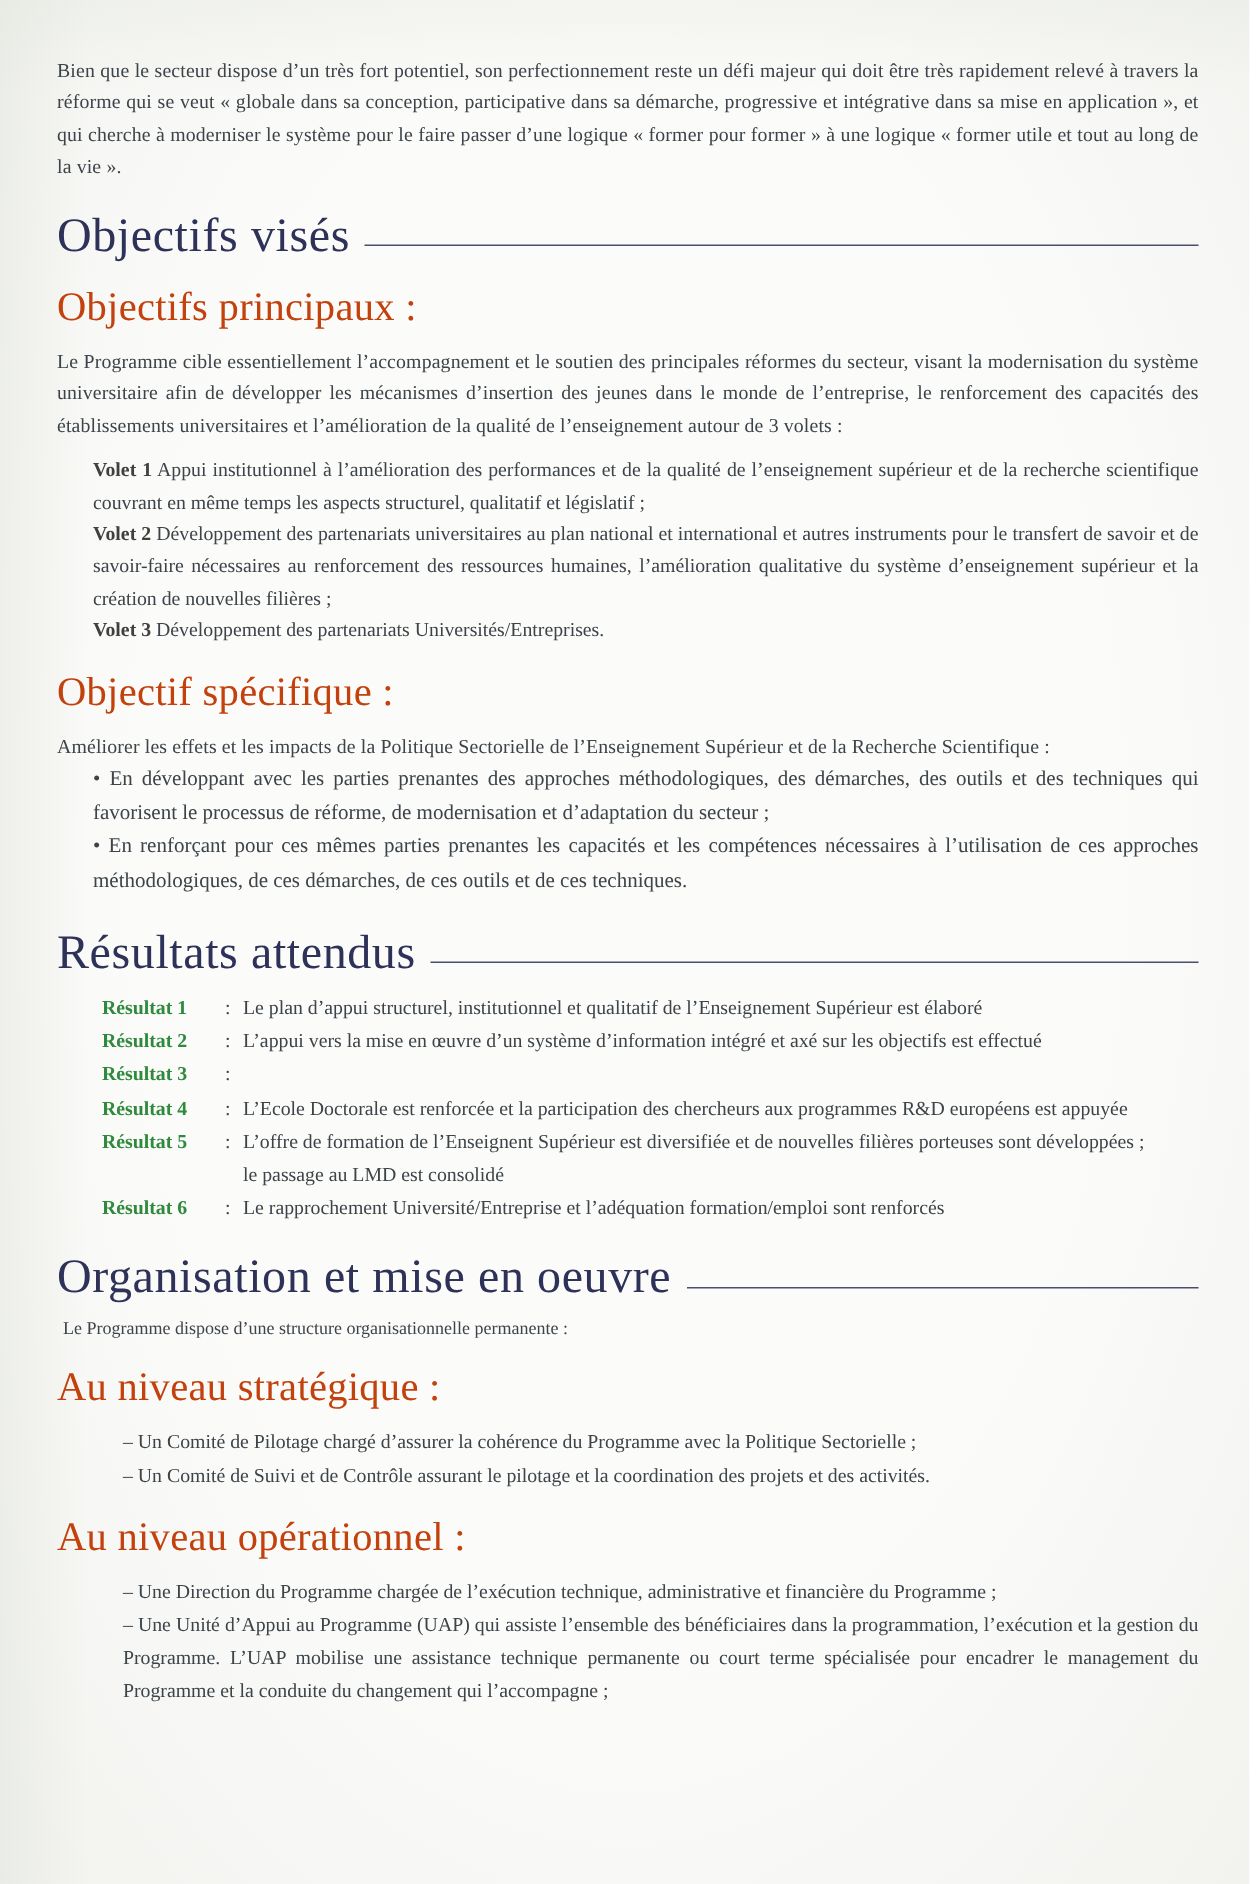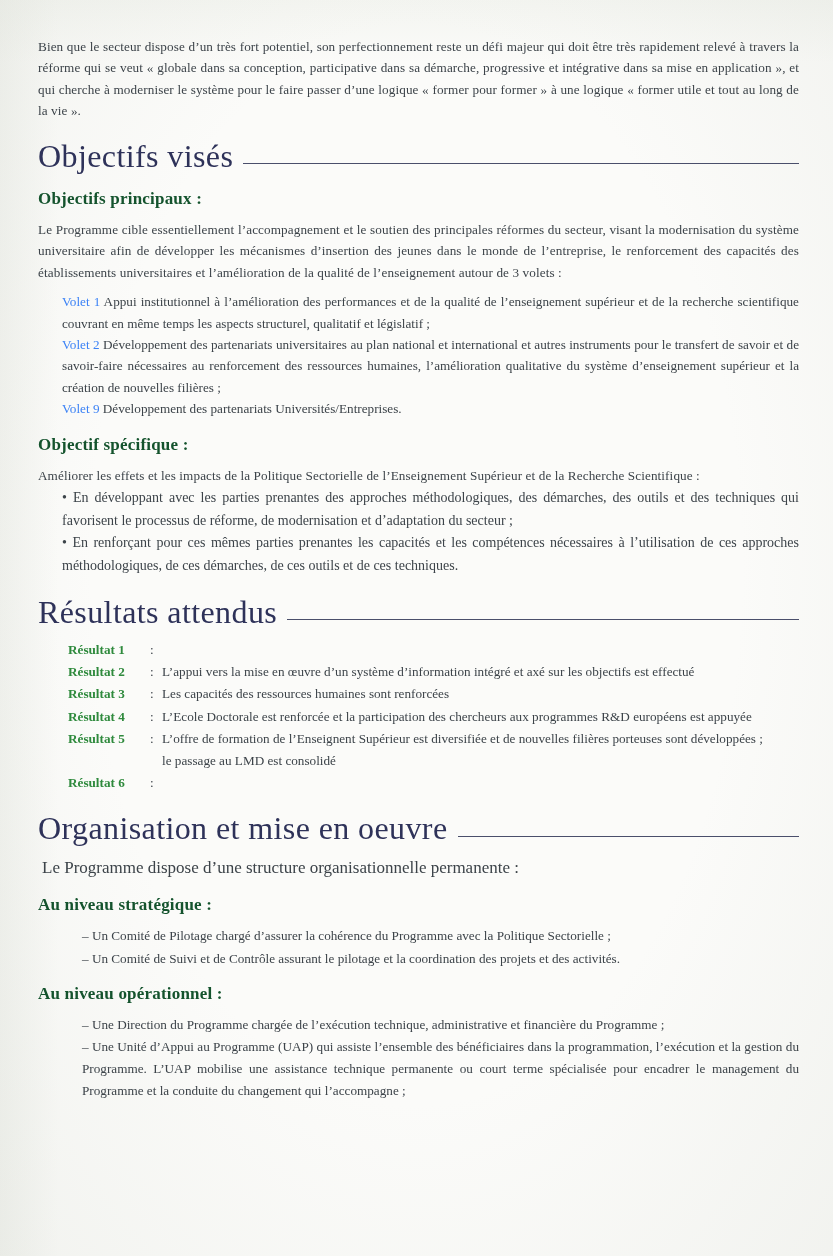--- a/index.html
+++ b/index.html
@@ -61,41 +61,41 @@
   }
   .h1-row .rule {
     flex: 1 1 auto;
     height: 0;
     border-bottom: 1.2px solid #4a4f6b;
     margin-bottom: 9px;
   }
 
   h2.h2-green {
     margin: 16px 0 10px 0;
-    font-size: 17px;
-    font-weight: bold;
-    color: #14532d;
+    font-size: 27px;
+    font-weight: normal;
+    color: #c2410c;
     letter-spacing: 0.2px;
   }
   h2.h2-green.tight { margin-top: 14px; }
 
   .indent-1 { margin-left: 2px; }
   .indent-2 { margin-left: 24px; }
   .indent-3 { margin-left: 44px; }
 
   .volet-block p {
     margin: 0;
     font-size: 13.2px;
     line-height: 1.62;
     color: #3c4349;
     text-align: justify;
   }
   .lbl-green {
-    color: #3b82f6;
-    font-weight: normal;
+    color: #404040;
+    font-weight: bold;
   }
 
   .bullets p {
     margin: 0;
     font-size: 14px;
     line-height: 1.62;
     color: #3c4349;
     text-align: justify;
   }
   .bullets .bdot {
@@ -134,21 +134,21 @@
   .dash-list p {
     margin: 0;
     font-size: 13.2px;
     line-height: 1.68;
     color: #3c4349;
     text-align: justify;
   }
 
   .sub-note {
     margin: 8px 0 0 4px;
-    font-size: 17px;
+    font-size: 12px;
     line-height: 1.62;
     color: #3c4349;
   }
 
   .spacer-sm { height: 8px; }
 </style>
 </head>
 <body>
 
 <div class="page">
@@ -170,21 +170,21 @@
     <div class="volet-block indent-2">
       <p>
         <span class="lbl-green">Volet 1</span>
         <span>Appui institutionnel  à l’amélioration des performances et de la qualité de l’enseignement supérieur et de la recherche scientifique couvrant en même temps les aspects structurel, qualitatif et législatif ;</span>
       </p>
       <p>
         <span class="lbl-green">Volet 2</span>
         <span>Développement des partenariats universitaires au plan national et international et autres instruments pour le transfert de savoir et de savoir-faire nécessaires au renforcement des ressources humaines, l’amélioration qualitative du système d’enseignement supérieur et la création de nouvelles filières ;</span>
       </p>
       <p>
-        <span class="lbl-green">Volet 9</span>
+        <span class="lbl-green">Volet 3</span>
         <span>Développement des partenariats Universités/Entreprises.</span>
       </p>
     </div>
 
     <h2 class="h2-green indent-1">Objectif spécifique :</h2>
 
     <p class="body-text">Améliorer les effets et les impacts de la Politique Sectorielle de l’Enseignement Supérieur et de la Recherche Scientifique :</p>
 
     <div class="bullets indent-2">
       <p>
@@ -199,45 +199,46 @@
 
     <div class="h1-row">
       <div class="h1-text">Résultats attendus</div>
       <div class="rule"></div>
     </div>
 
     <div class="res-list">
       <div class="res-row">
         <span class="res-lbl">Résultat 1</span>
         <span class="res-sep">:</span>
+        <span class="res-txt">Le plan d’appui structurel, institutionnel et qualitatif de l’Enseignement Supérieur est élaboré</span>
       </div>
       <div class="res-row">
         <span class="res-lbl">Résultat 2</span>
         <span class="res-sep">:</span>
         <span class="res-txt">L’appui vers la mise en œuvre d’un système d’information intégré et axé sur les objectifs est effectué</span>
       </div>
       <div class="res-row">
         <span class="res-lbl">Résultat 3</span>
         <span class="res-sep">:</span>
-        <span class="res-txt">Les capacités des ressources humaines sont renforcées</span>
       </div>
       <div class="res-row">
         <span class="res-lbl">Résultat 4</span>
         <span class="res-sep">:</span>
         <span class="res-txt">L’Ecole Doctorale est renforcée et la participation des chercheurs aux programmes R&amp;D européens est appuyée</span>
       </div>
       <div class="res-row">
         <span class="res-lbl">Résultat 5</span>
         <span class="res-sep">:</span>
         <span class="res-txt">L’offre de formation de l’Enseignent Supérieur est diversifiée et de nouvelles filières porteuses sont développées ;</span>
       </div>
       <div class="res-cont">le passage au LMD est consolidé</div>
       <div class="res-row">
         <span class="res-lbl">Résultat 6</span>
         <span class="res-sep">:</span>
+        <span class="res-txt">Le rapprochement Université/Entreprise et l’adéquation formation/emploi sont renforcés</span>
       </div>
     </div>
 
     <div class="h1-row">
       <div class="h1-text">Organisation et mise en oeuvre</div>
       <div class="rule"></div>
     </div>
 
     <p class="sub-note">Le Programme dispose d’une structure organisationnelle permanente :</p>
 

